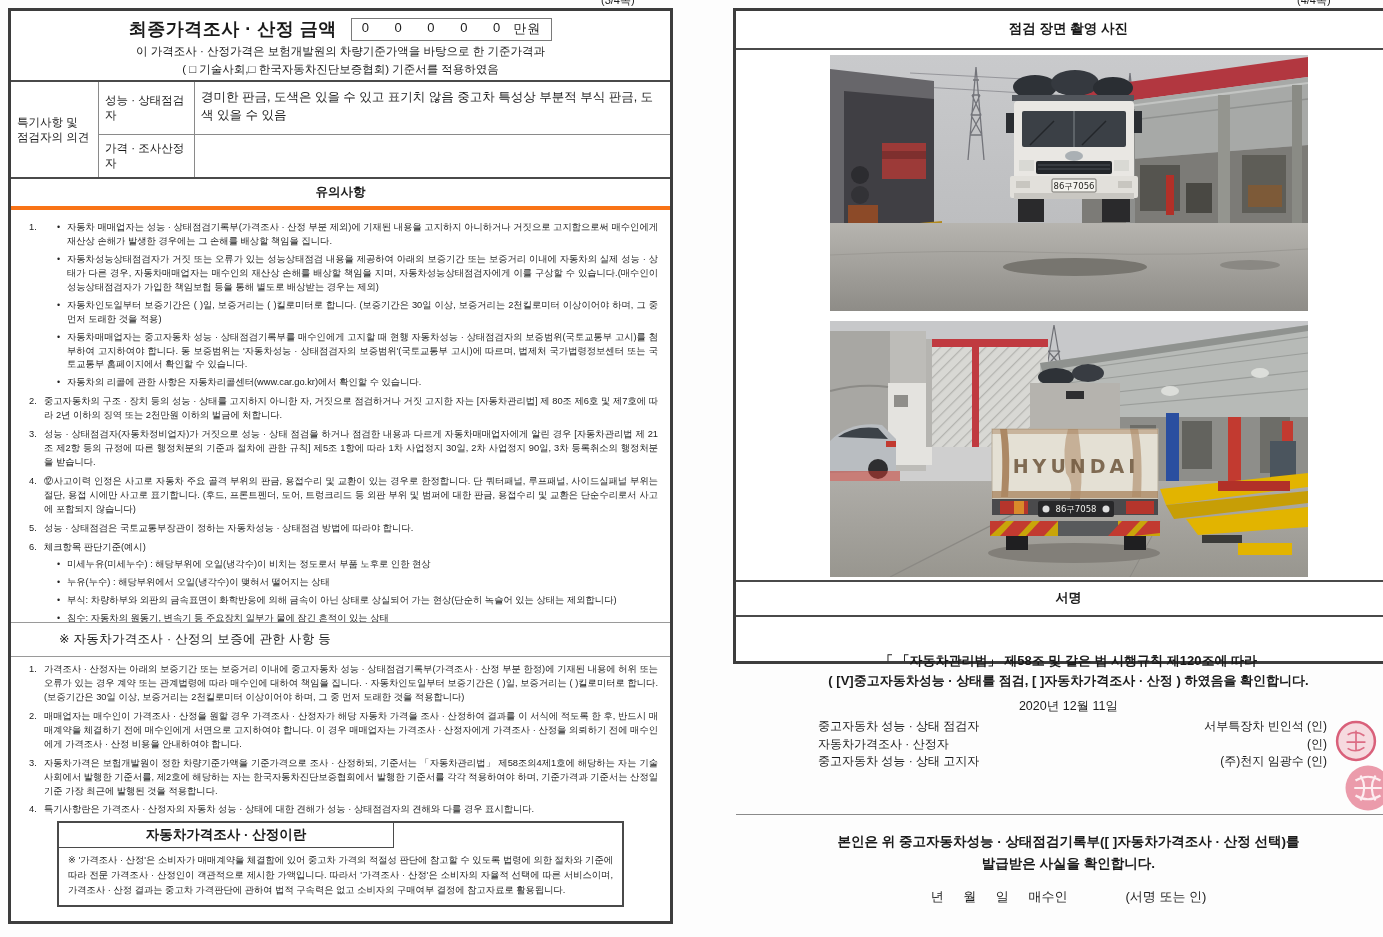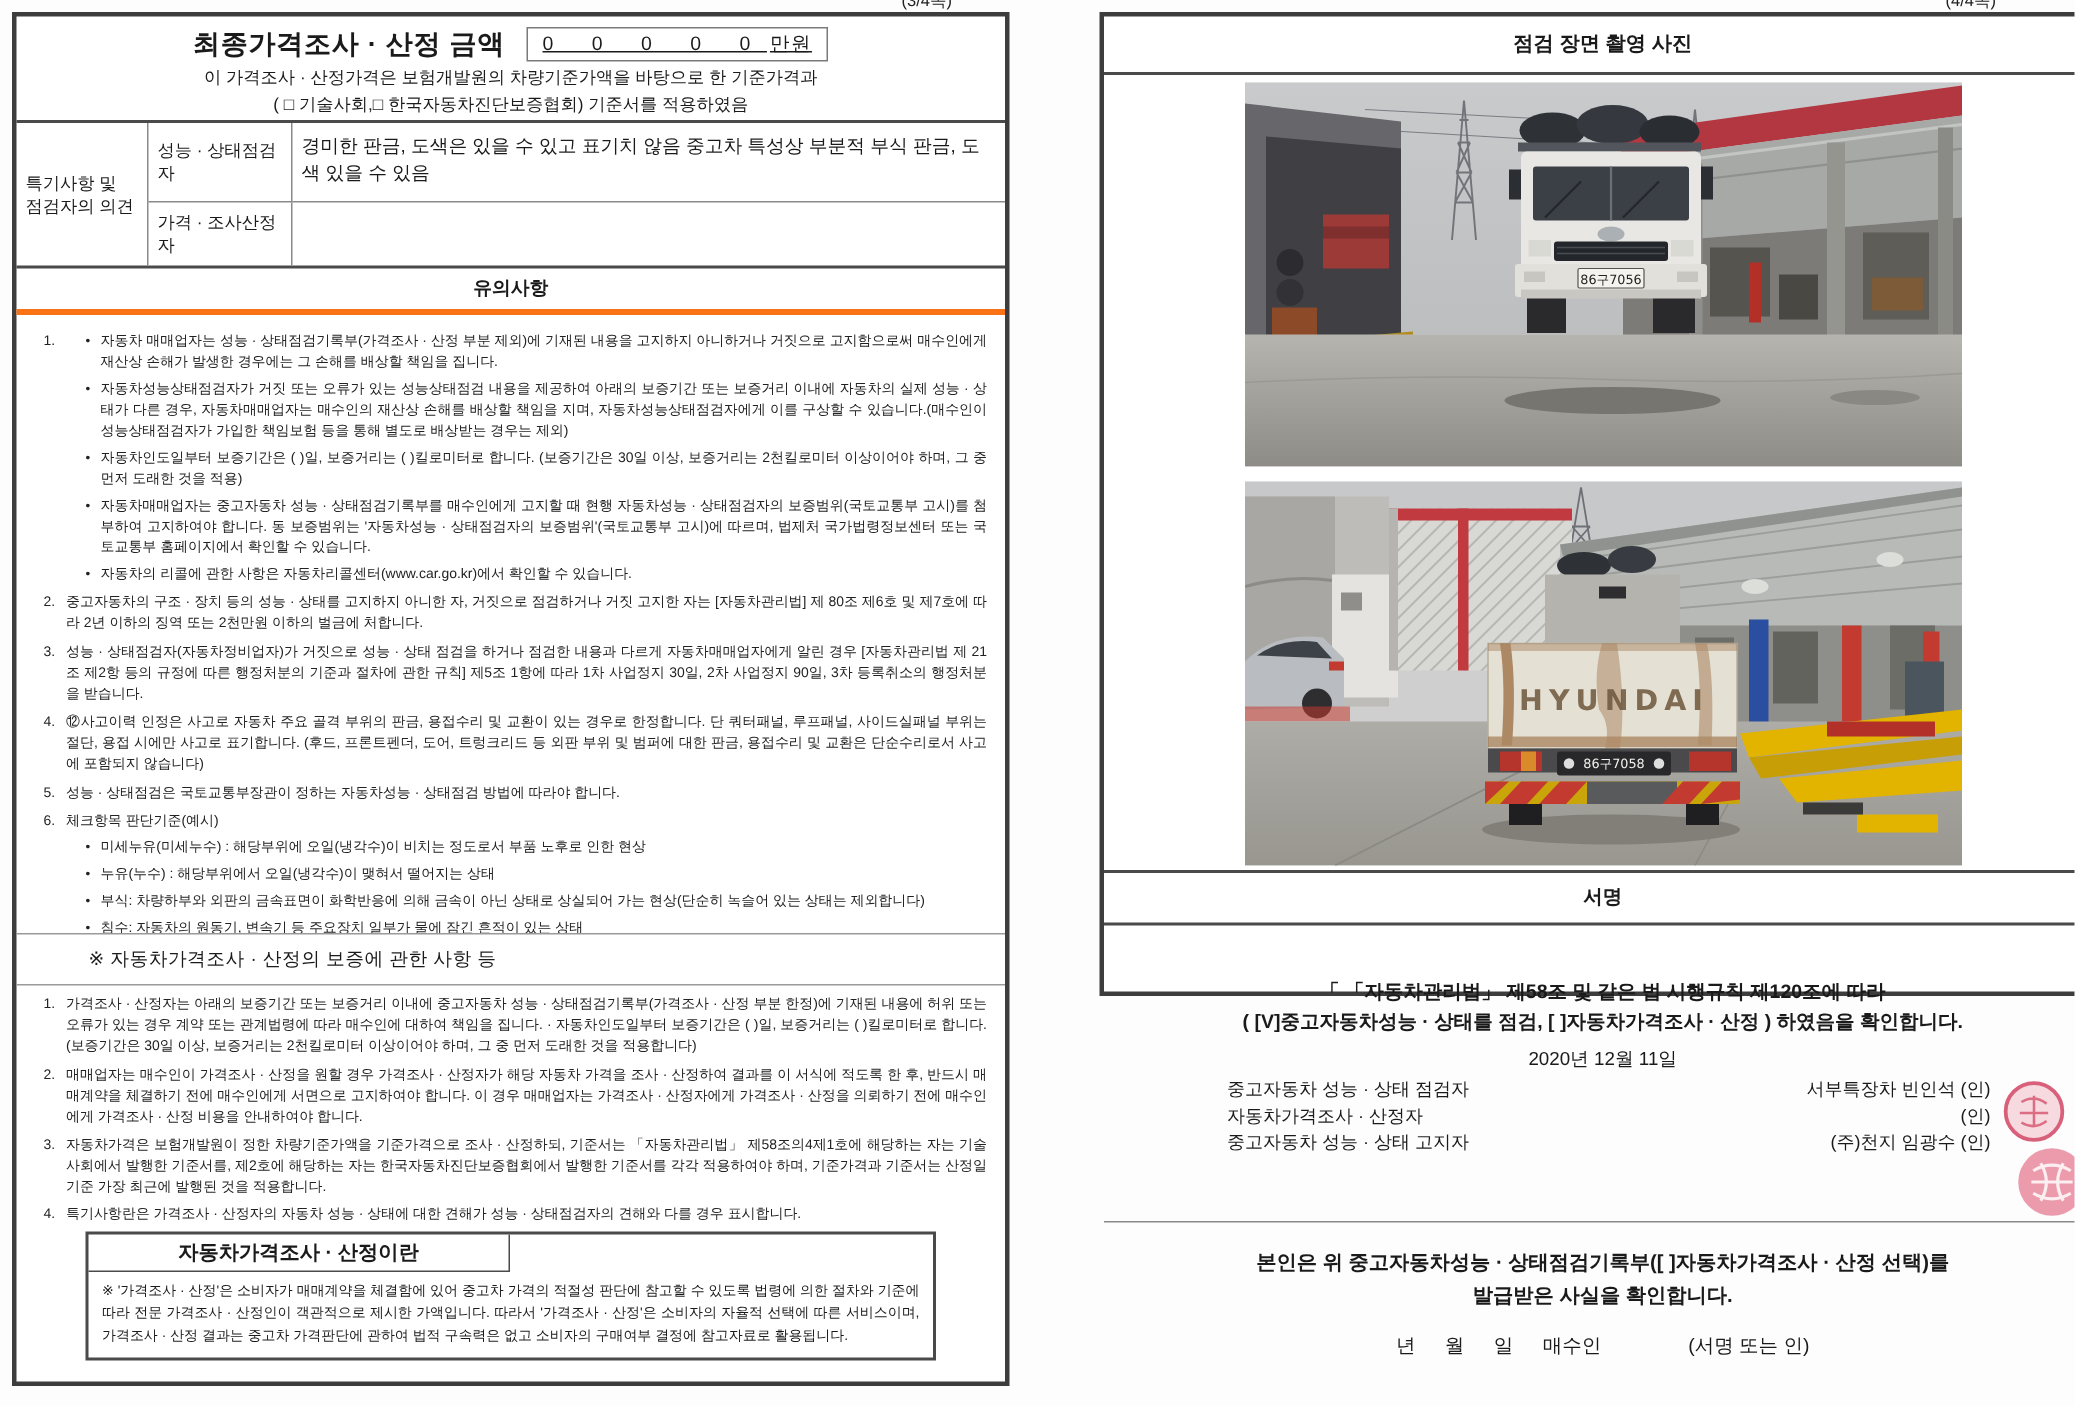--- a/index.html
+++ b/index.html
@@ -13,21 +13,21 @@
   .page-left  { left:8px;  width:665px; height:916px; }
   .page-right { left:733px; width:671px; height:656px; }
   .page-marker { position:absolute; top:-7px; font-size:11px; color:#222; }
   .marker-left  { left:601px; }
   .marker-right { left:1297px; }
 
   
   .fp { border-bottom:2px solid #4a4a4a; text-align:center; padding:6px 4px 5px; height:71px; overflow:hidden; }
   .fp-titlerow { display:flex; justify-content:center; align-items:center; gap:14px; }
   .fp-title { font-weight:bold; font-size:18px; letter-spacing:0.5px; }
-  .amount-box { border:1.5px solid #7a7a7a; padding:1px 10px 2px; font-size:13px; display:inline-flex; align-items:center; gap:2px;text-decoration:underline; }
+  .amount-box { border:1.5px solid #7a7a7a; padding:1px 10px 2px; font-size:13px; display:inline-flex; gap:2px; }
   .amount-digits { letter-spacing:11px; font-size:13px; }
   .amount-unit { font-size:13px; letter-spacing:1px; }
   .fp-line { font-size:11.5px; margin-top:3px; }
 
   .op-table { display:grid; grid-template-columns:88px 96px 1fr; height:97px; border-bottom:2px solid #4a4a4a; font-size:11.5px; }
   .op-cell { border-right:1.2px solid #8a8a8a; display:flex; align-items:center; padding:3px 6px; }
   .op-head { grid-row:1 / span 2; justify-content:flex-start; }
   .op-label-1 { border-bottom:1.2px solid #8a8a8a; }
   .op-value { border-right:none; font-size:12.5px; align-items:flex-start; padding-top:6px; line-height:1.45; }
   .op-value-1 { border-bottom:1.2px solid #8a8a8a; }
@@ -40,21 +40,21 @@
   .notes-wrap2 { height:158px; overflow:hidden; padding-top:6px; }
   ol.notes { counter-reset:n; margin:0; padding:0 12px 0 18px; list-style:none; }
   ol.notes > li { counter-increment:n; position:relative; padding-left:15px; margin-bottom:5px;
     font-size:9.3px; line-height:1.5; text-align:justify; color:#222; }
   ol.notes > li::before { content:counter(n) "."; position:absolute; left:0; }
   ul.bullets { margin:3px 0 2px; padding-left:13px; list-style:none; }
   ul.bullets li { position:relative; padding-left:10px; margin-bottom:4px; font-size:9.3px; line-height:1.5; text-align:justify; color:#222; }
   ul.bullets li::before { content:"•"; position:absolute; left:0; top:0; font-size:9px; }
 
   .info-box { margin:6px 46px 0; border:2px solid #4a4a4a; }
-  .info-box-hd { width:281px; border-right:1.5px solid #4a4a4a; border-bottom:1.5px solid #4a4a4a;
+  .info-box-hd { width:335px; border-right:1.5px solid #4a4a4a; border-bottom:1.5px solid #4a4a4a;
     text-align:center; font-weight:bold; font-size:13.5px; padding:3px 0; }
   .info-box-bd { padding:5px 9px 7px; font-size:9.3px; line-height:1.6; text-align:justify; font-weight:500; }
 
   
   .photo-hd { border-bottom:2px solid #4a4a4a; text-align:center; font-weight:bold; font-size:13.5px; padding:9px 0 10px; }
   .photo-cell { height:266px; display:flex; align-items:flex-start; justify-content:center; padding:5px 0; }
   .photo-cell-2 { border-bottom:2px solid #4a4a4a; }
   .photo-frame { width:478px; height:256px; background:#cfcfcf; }
   .sign-bar { border-bottom:2px solid #4a4a4a; text-align:center; font-weight:bold; font-size:13px; padding:7px 0 8px; }
   .sign-block { position:relative; height:198px; border-bottom:1.5px solid #8a8a8a; padding-top:34px; overflow:visible; }

